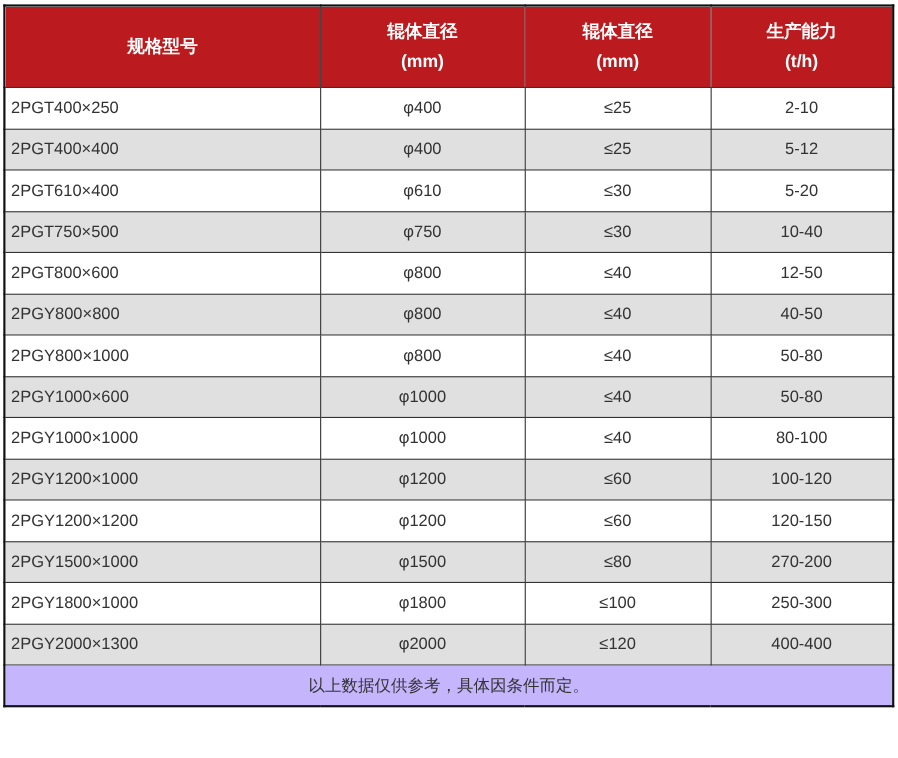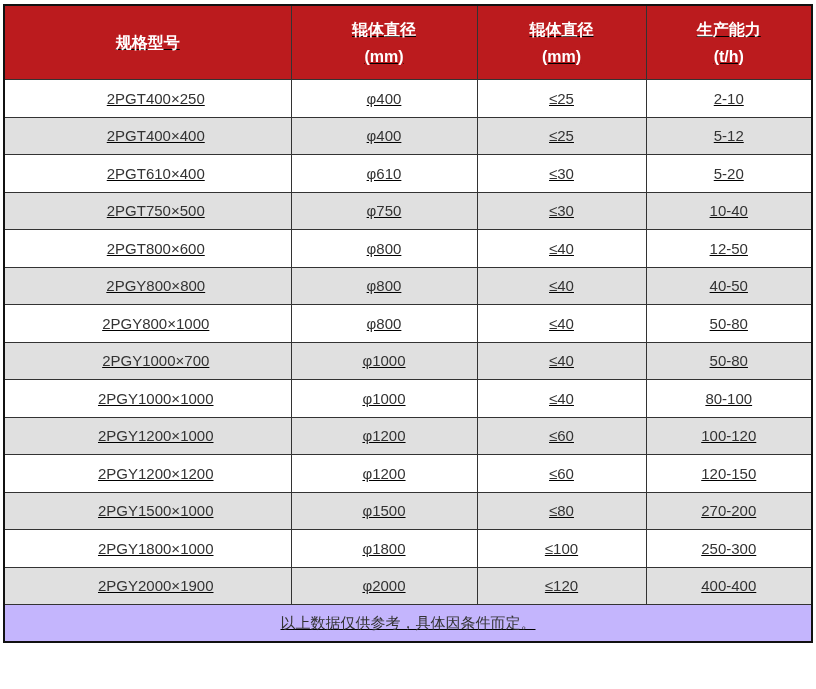--- a/index.html
+++ b/index.html
@@ -16,21 +16,20 @@
     overflow: hidden;
   }
   table.spec-table {
     position: absolute;
     left: 3px;
     top: 4px;
     width: 808px;
     border-collapse: collapse;
     table-layout: fixed;
     border: 2px solid #111111;
-    text-decoration: underline;
   }
   .spec-table th,
   .spec-table td {
     border: 1px solid #333333;
     padding: 0;
     overflow: hidden;
   }
   .spec-table thead th {
     background: #bb1b1e;
     color: #ffffff;
@@ -45,22 +44,22 @@
   }
   .spec-table tbody td {
     height: 36.5px;
     font-size: 15px;
     color: #333333;
     text-align: center;
     vertical-align: middle;
     background: #ffffff;
   }
   .spec-table tbody td:first-child {
-    text-align: center;
-    padding-left: 16px;
+    text-align: left;
+    padding-left: 5px;
   }
   .spec-table tbody tr:nth-child(even) td {
     background: #e0e0e0;
   }
   .spec-table tfoot td {
     height: 36px;
     font-size: 15px;
     color: #333333;
     text-align: center;
     vertical-align: middle;
@@ -135,21 +134,21 @@
           <td>≤40</td>
           <td>40-50</td>
         </tr>
         <tr>
           <td>2PGY800×1000</td>
           <td>φ800</td>
           <td>≤40</td>
           <td>50-80</td>
         </tr>
         <tr>
-          <td>2PGY1000×700</td>
+          <td>2PGY1000×600</td>
           <td>φ1000</td>
           <td>≤40</td>
           <td>50-80</td>
         </tr>
         <tr>
           <td>2PGY1000×1000</td>
           <td>φ1000</td>
           <td>≤40</td>
           <td>80-100</td>
         </tr>
@@ -171,21 +170,21 @@
           <td>≤80</td>
           <td>270-200</td>
         </tr>
         <tr>
           <td>2PGY1800×1000</td>
           <td>φ1800</td>
           <td>≤100</td>
           <td>250-300</td>
         </tr>
         <tr>
-          <td>2PGY2000×1900</td>
+          <td>2PGY2000×1300</td>
           <td>φ2000</td>
           <td>≤120</td>
           <td>400-400</td>
         </tr>
       </tbody>
     <tfoot>
       <tr>
         <td colspan="4">以上数据仅供参考，具体因条件而定。</td>
       </tr>
     </tfoot>

